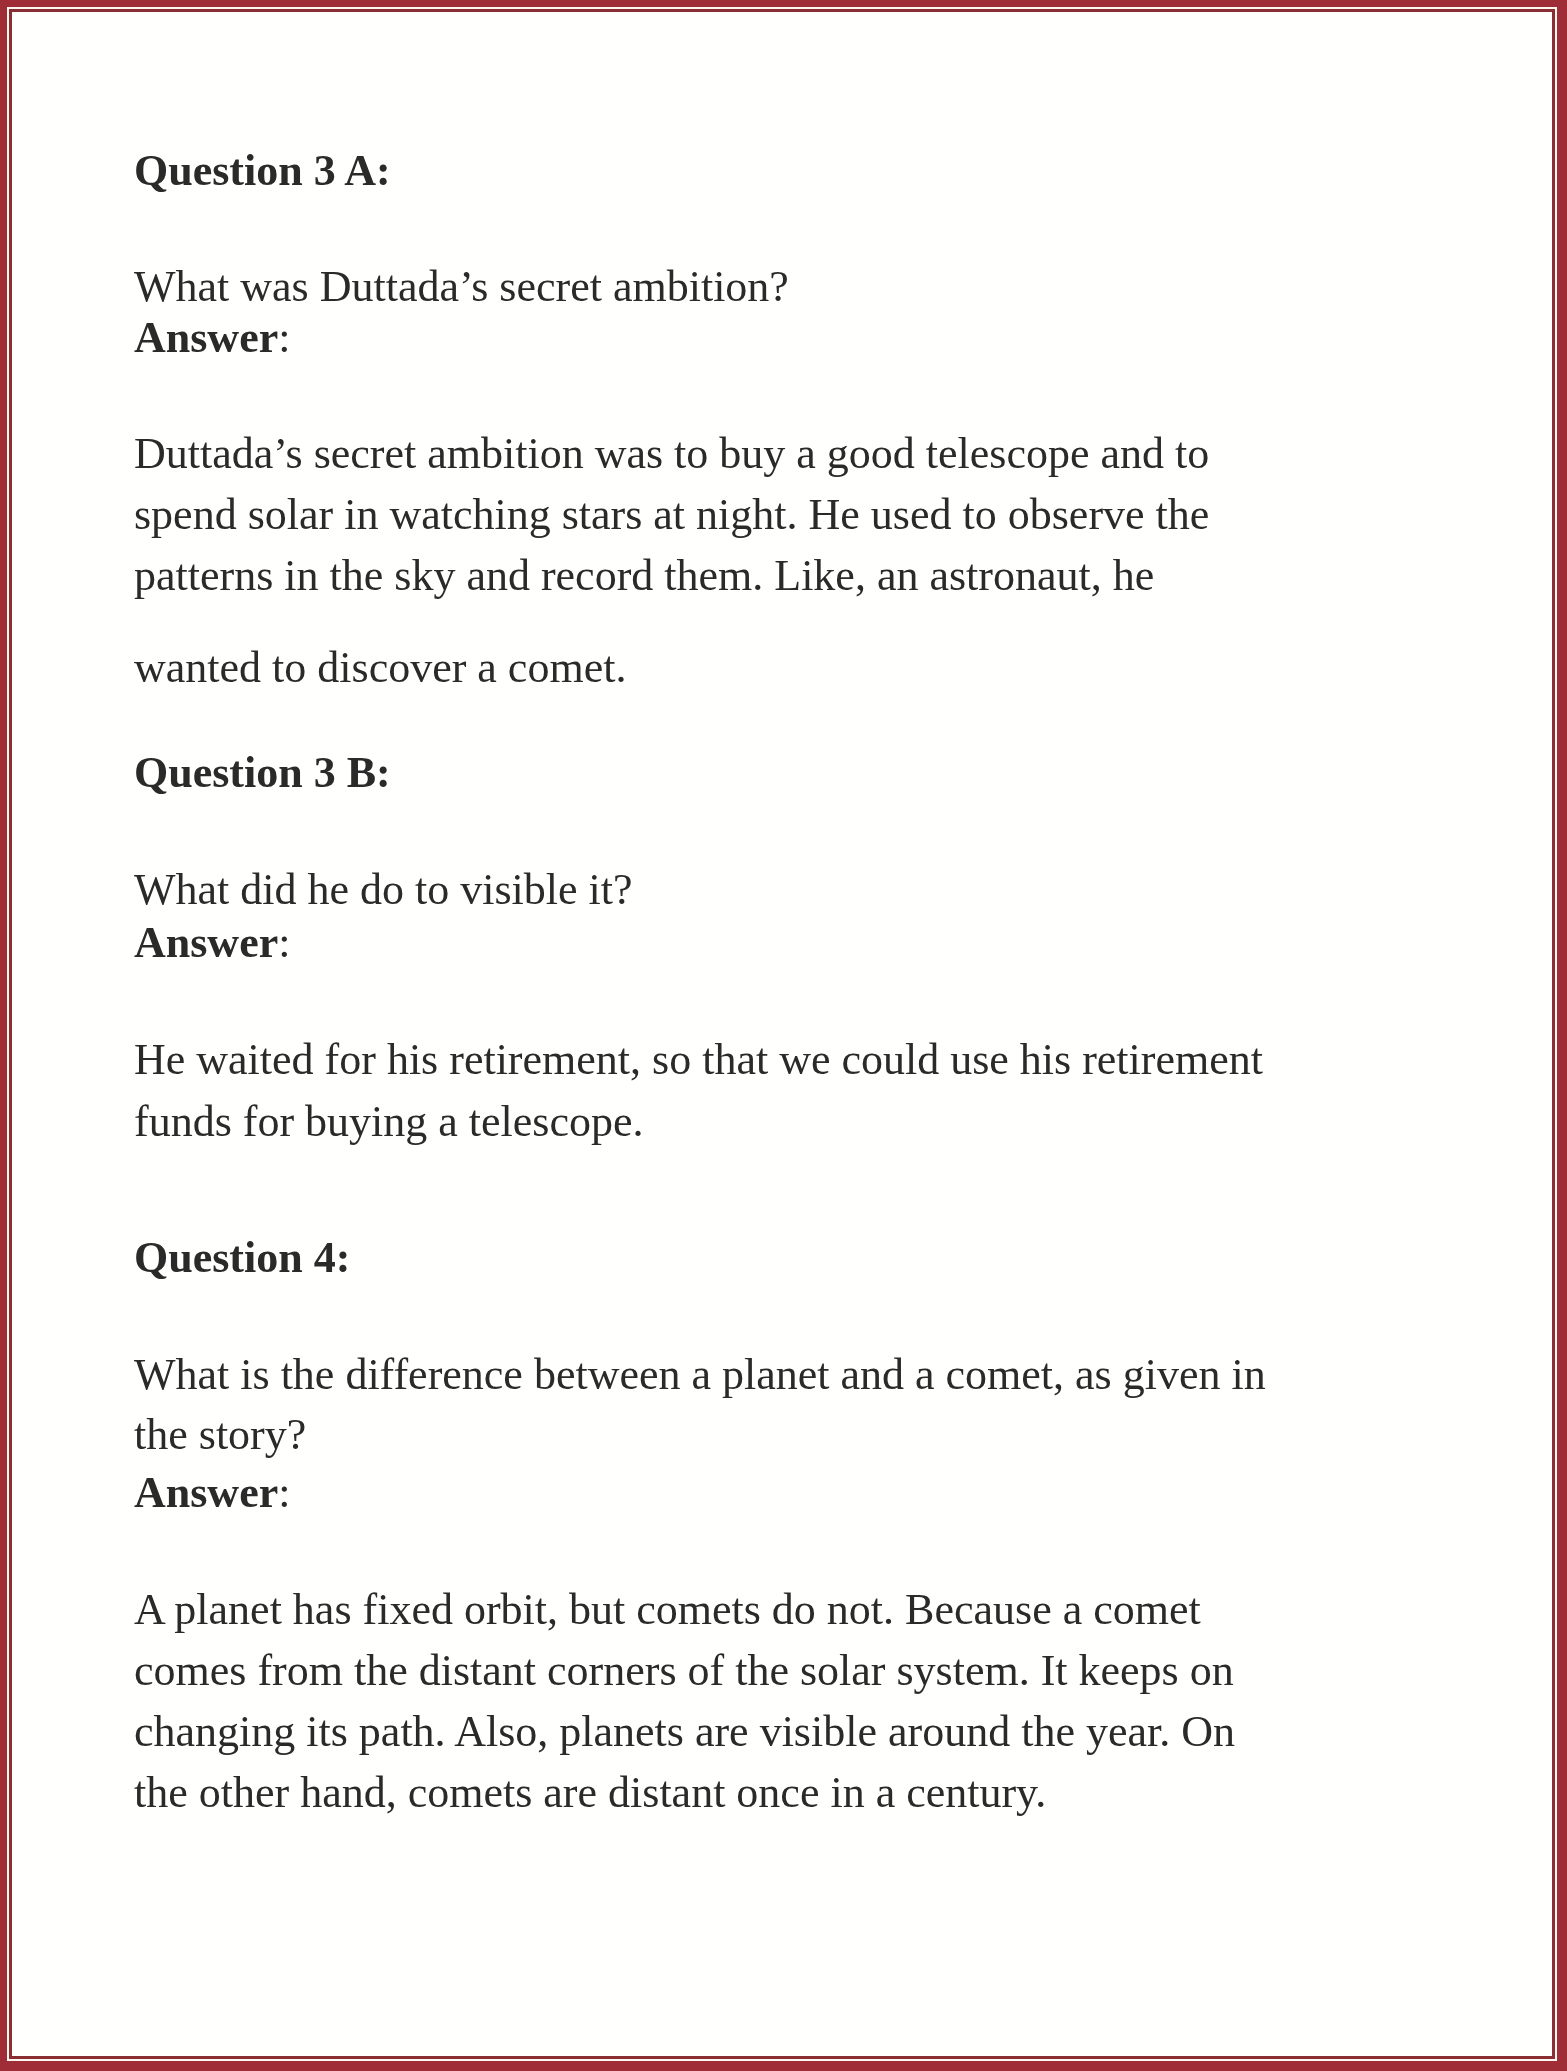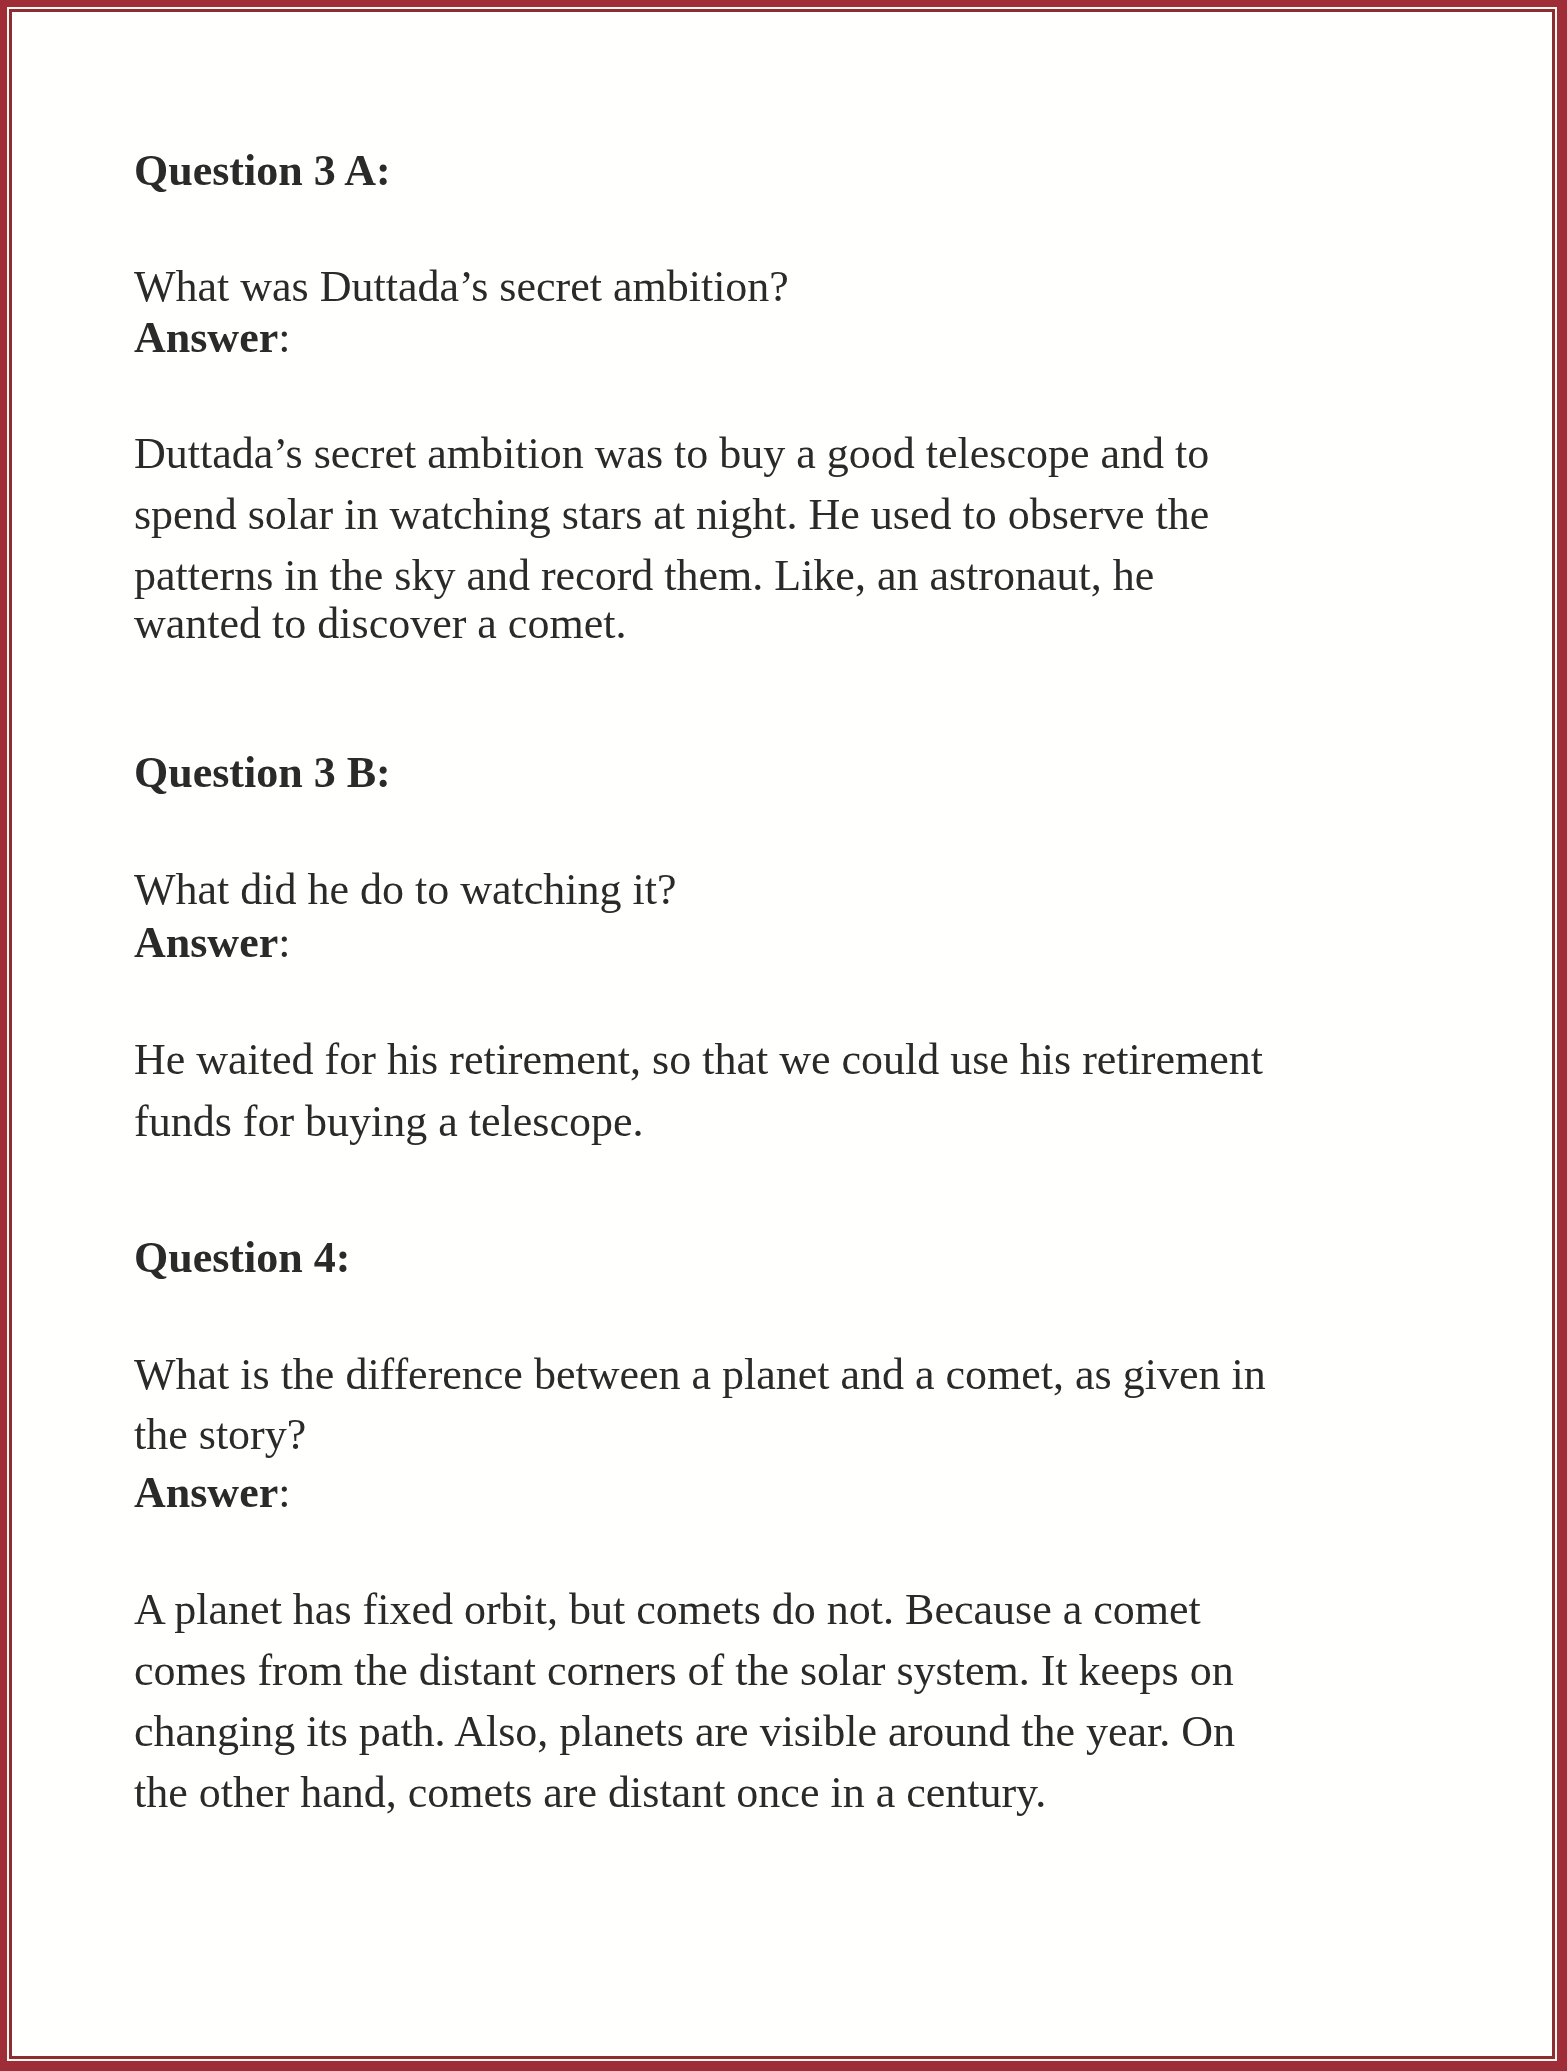--- a/index.html
+++ b/index.html
@@ -60,26 +60,26 @@
 
 <div class="page">
 
   <div>
     <div class="line bold" style="top:149px">Question 3 A:</div>
     <div class="line regular" style="top:233px">What was Duttada’s secret ambition?</div>
     <div class="line" style="top:316px"><span class="bold">Answer</span><span class="regular">:</span></div>
     <div class="line regular" style="top:400px">Duttada’s secret ambition was to buy a good telescope and to</div>
     <div class="line regular" style="top:461px">spend solar in watching stars at night. He used to observe the</div>
     <div class="line regular" style="top:522px">patterns in the sky and record them. Like, an astronaut, he</div>
-    <div class="line regular" style="top:570px">wanted to discover a comet.</div>
+    <div class="line regular" style="top:614px">wanted to discover a comet.</div>
   </div>
 
   <div>
     <div class="line bold" style="top:751px">Question 3 B:</div>
-    <div class="line regular" style="top:836px">What did he do to watching it?</div>
+    <div class="line regular" style="top:836px">What did he do to visible it?</div>
     <div class="line" style="top:921px"><span class="bold">Answer</span><span class="regular">:</span></div>
     <div class="line regular" style="top:1006px">He waited for his retirement, so that we could use his retirement</div>
     <div class="line regular" style="top:1068px">funds for buying a telescope.</div>
   </div>
 
   <div>
     <div class="line bold" style="top:1236px">Question 4:</div>
     <div class="line regular" style="top:1321px">What is the difference between a planet and a comet, as given in</div>
     <div class="line regular" style="top:1381px">the story?</div>
     <div class="line" style="top:1471px"><span class="bold">Answer</span><span class="regular">:</span></div>

